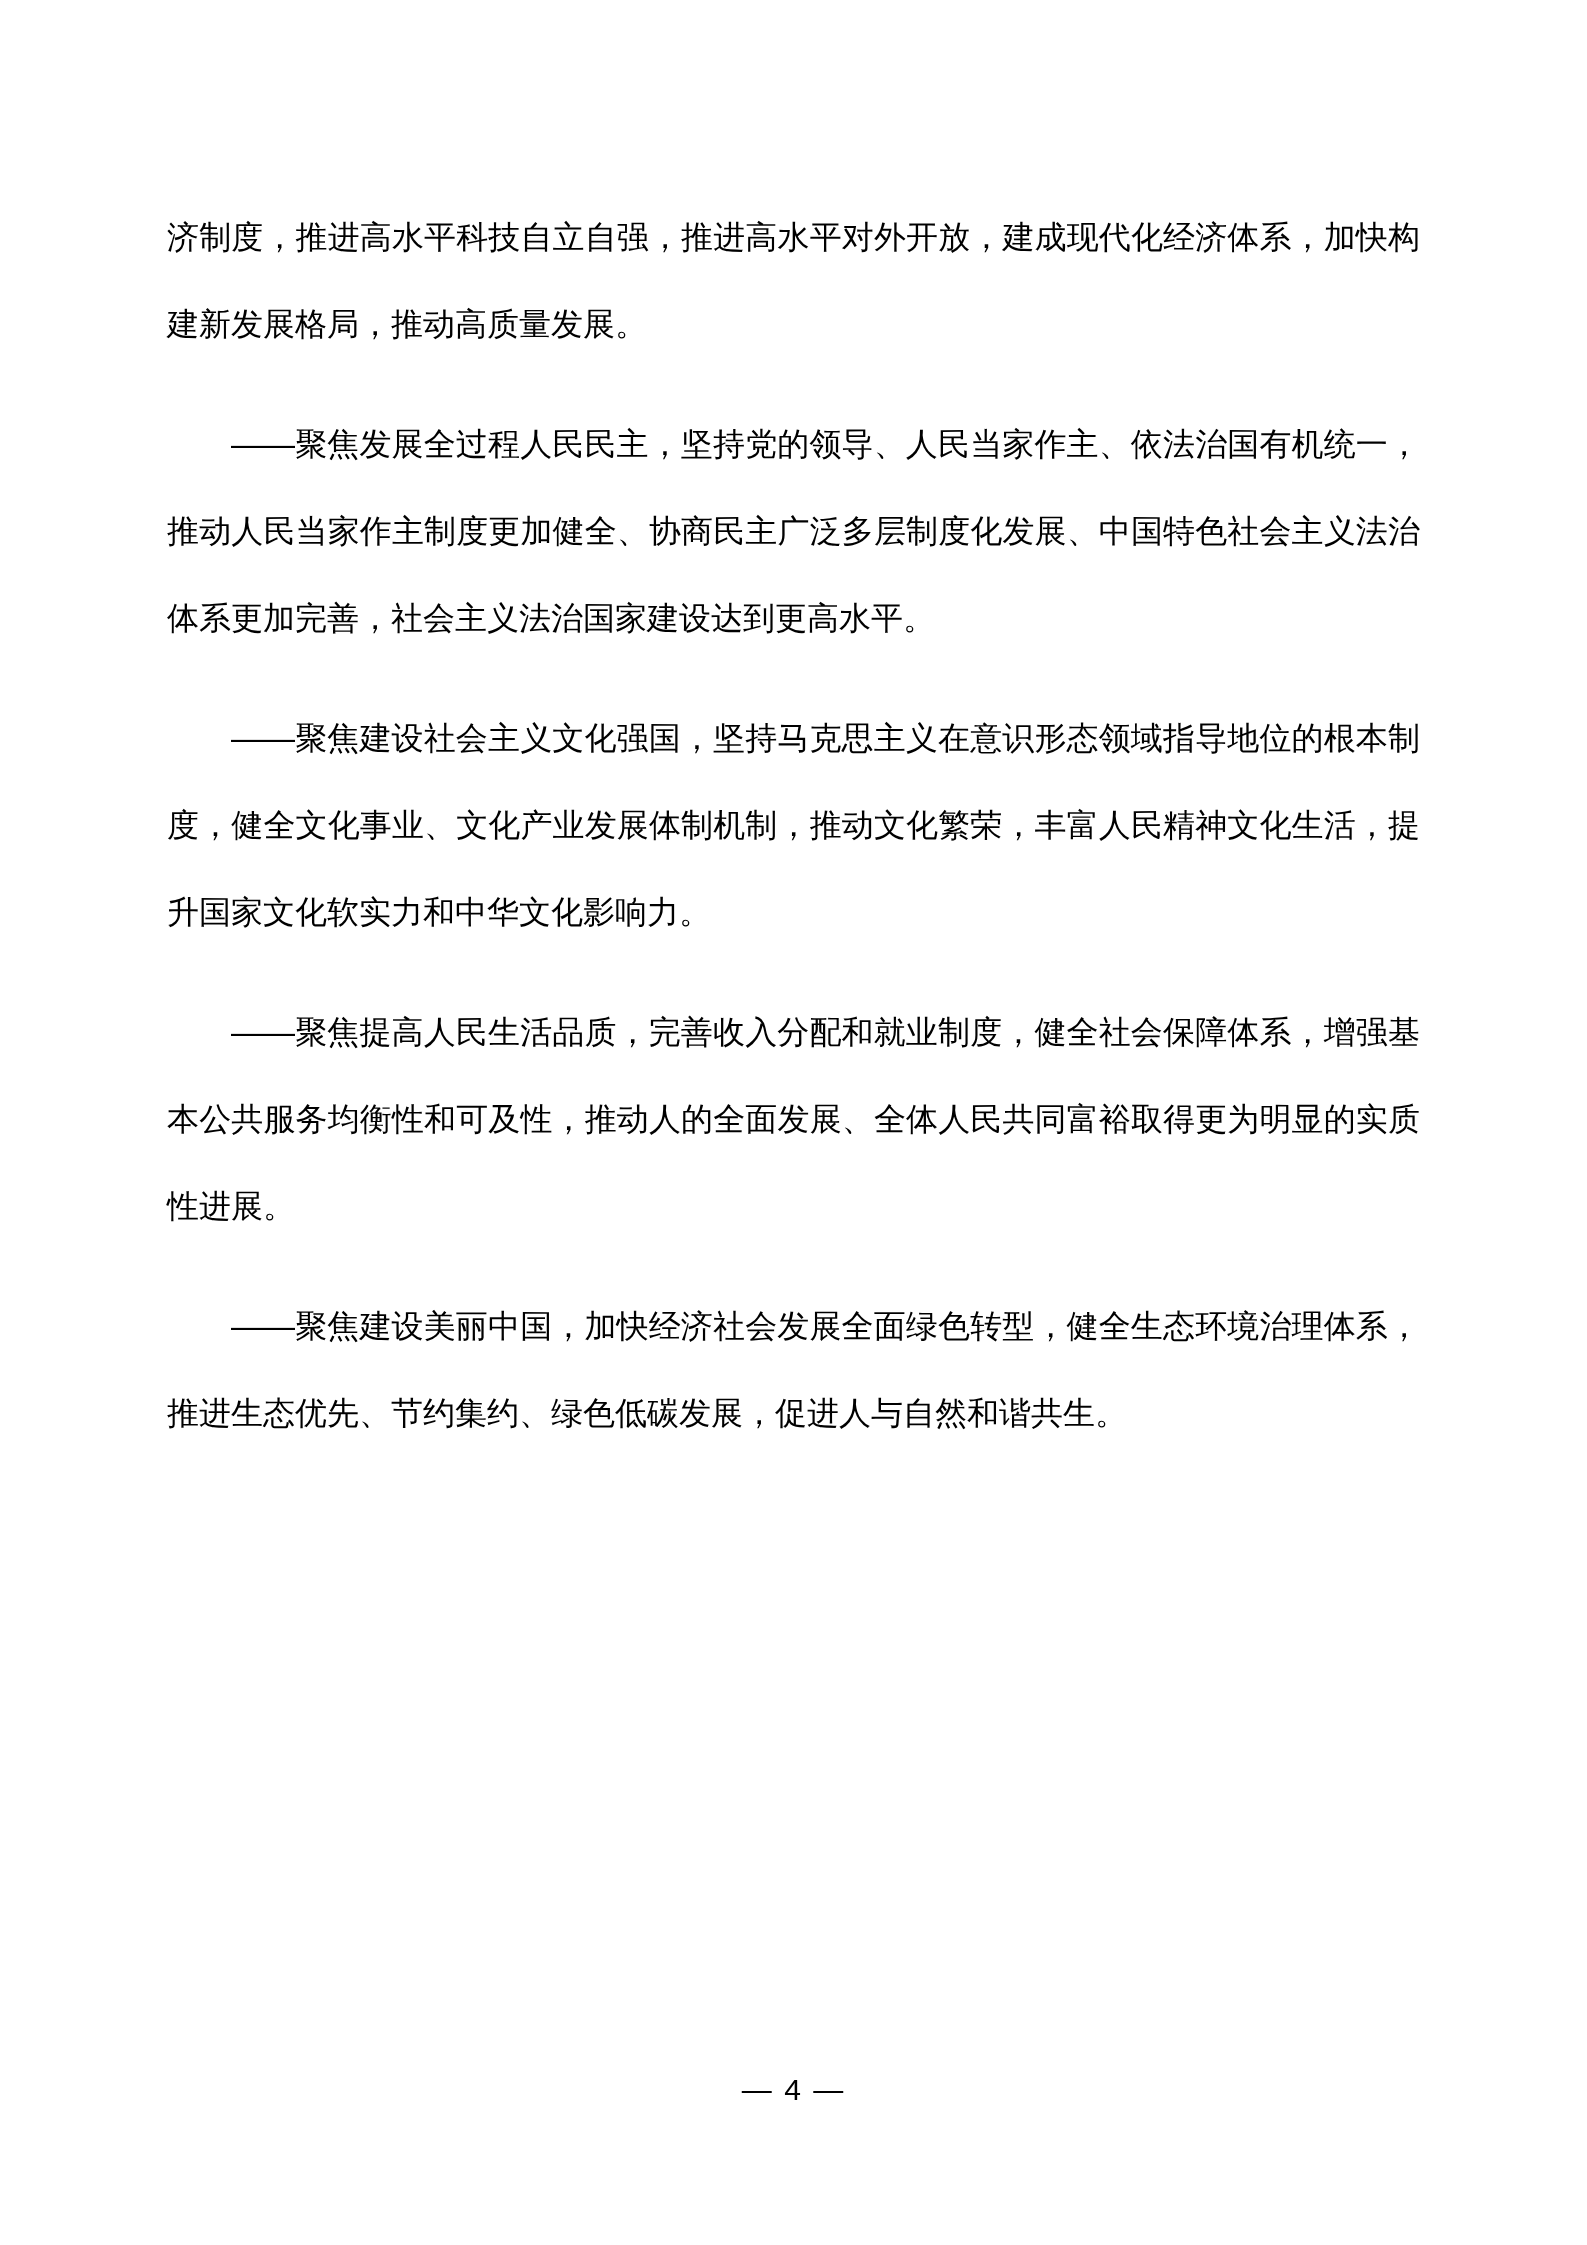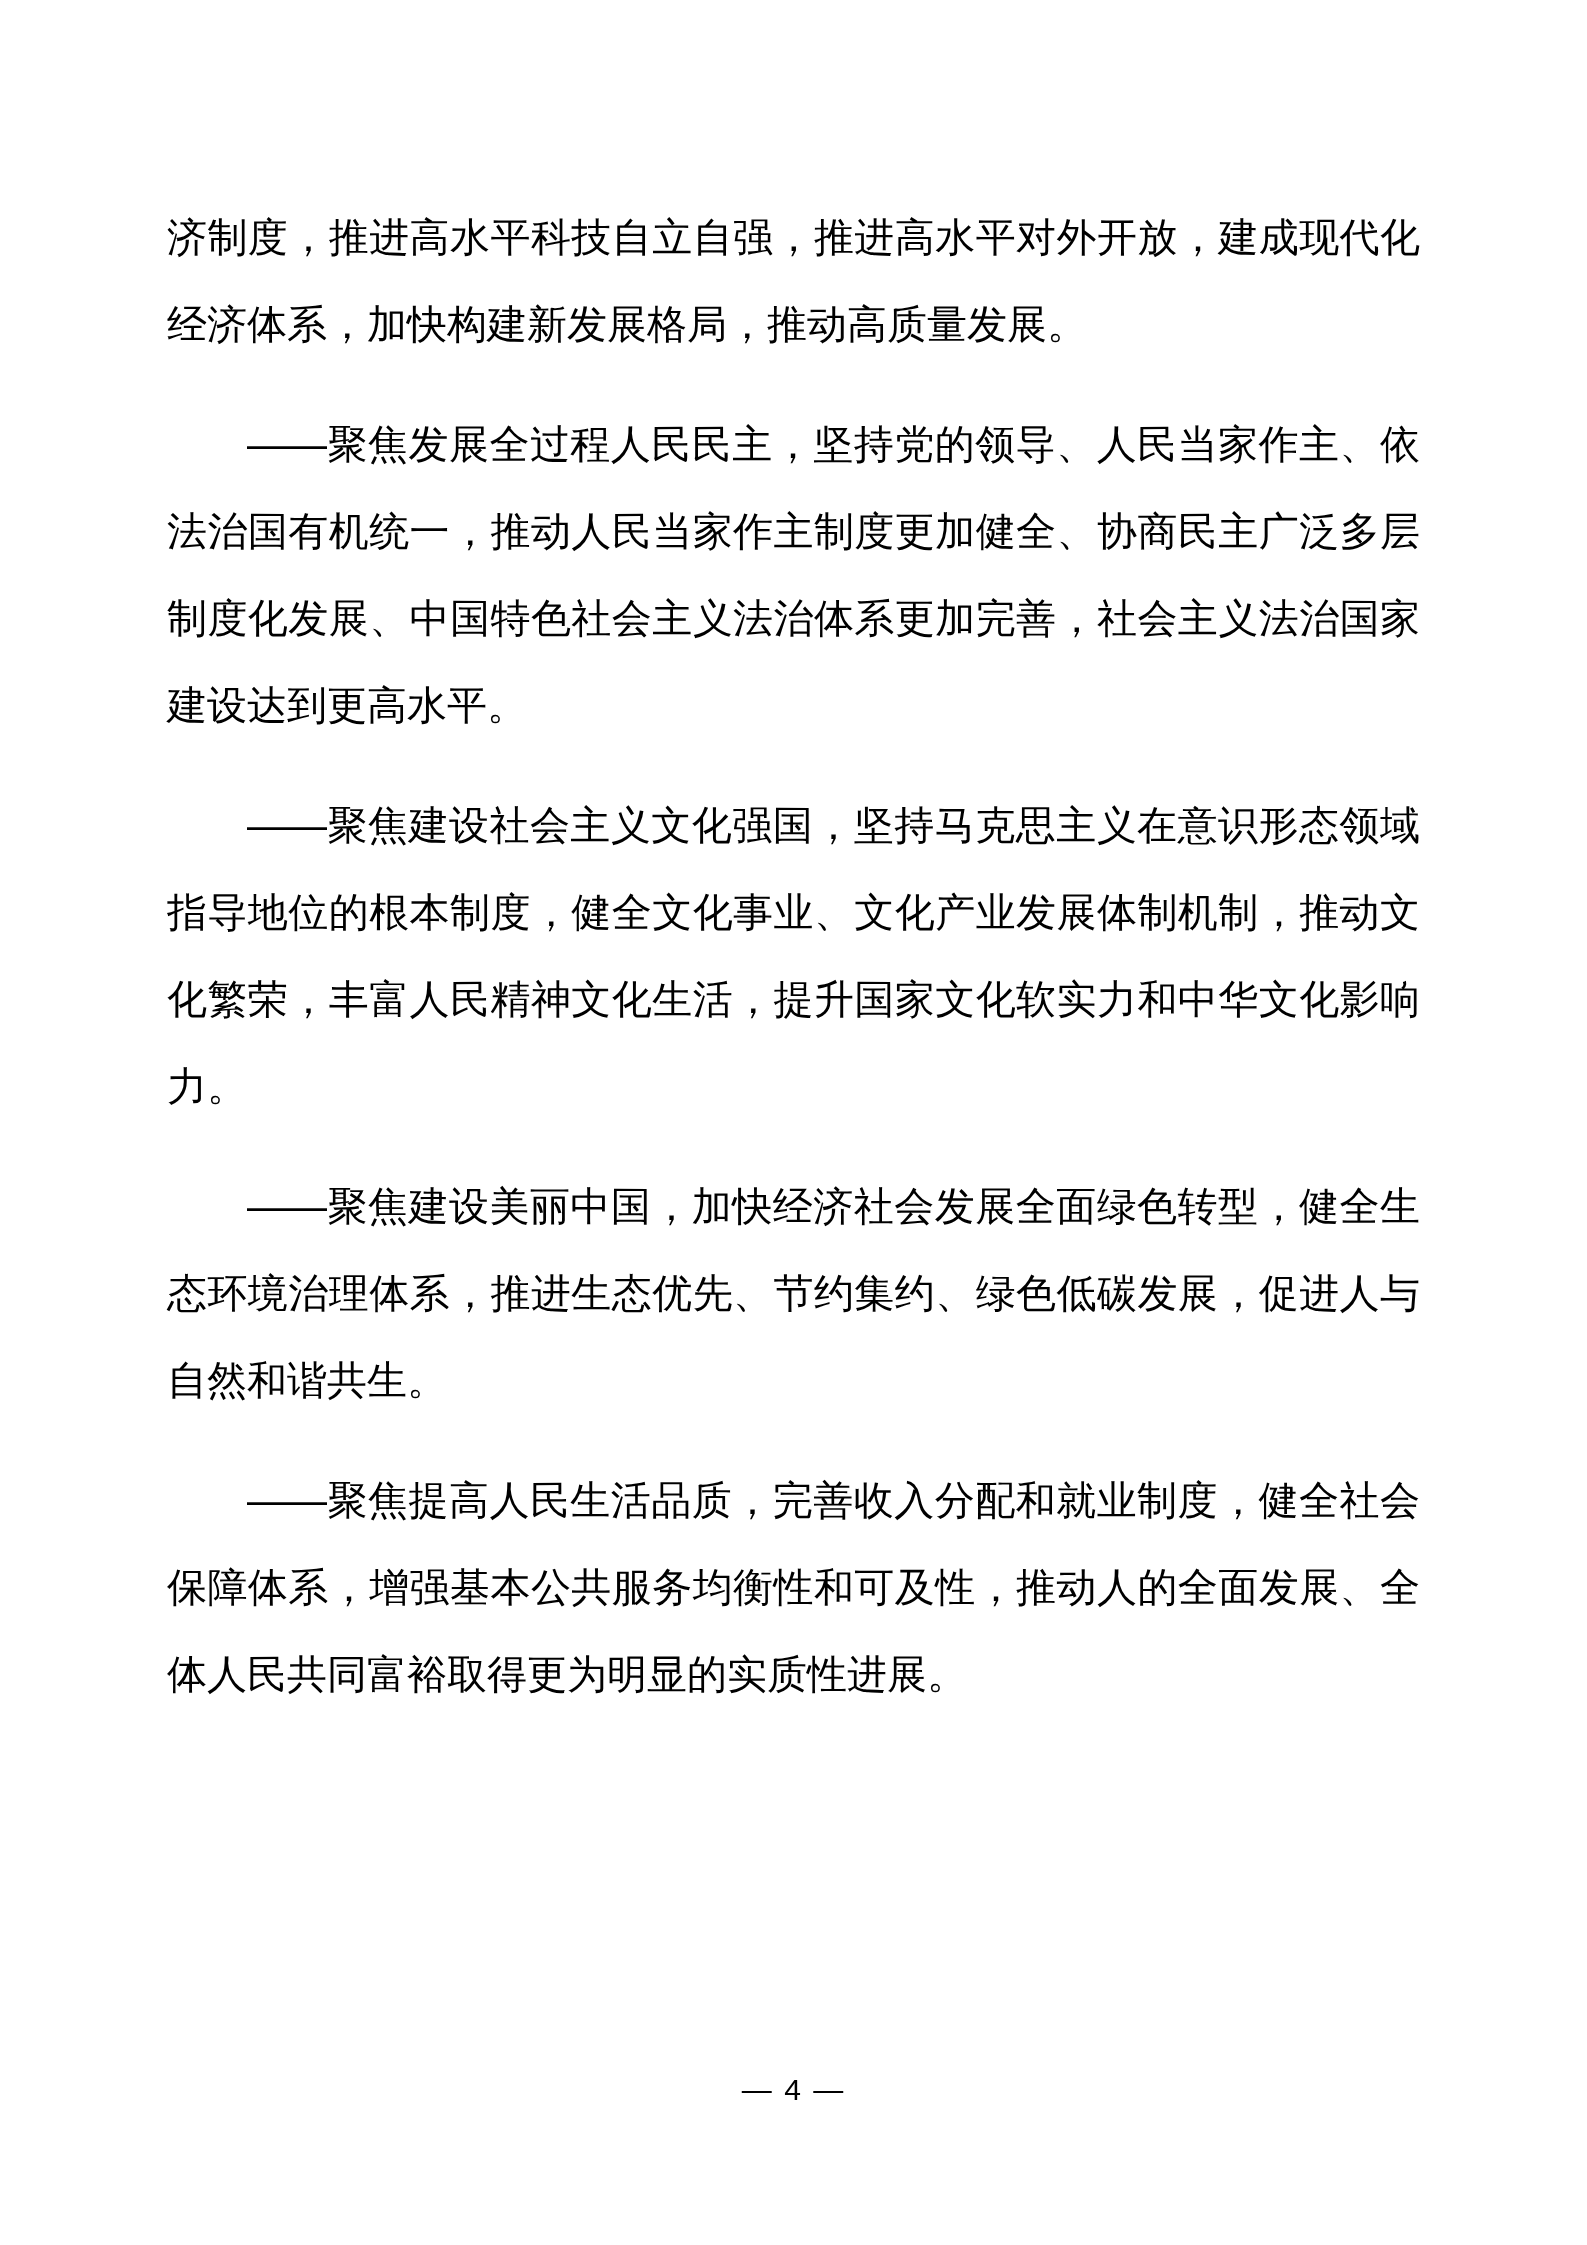--- a/index.html
+++ b/index.html
@@ -22,21 +22,21 @@
     background: #ffffff;
     color: #000000;
   }
   .content {
     position: absolute;
     left: 167px;
     top: 194px;
     width: 1253px;
   }
   .para {
-    font-size: 40px;
+    font-size: 32px;
     line-height: 87px;
     margin: 0 0 33px 0;
     text-align: justify;
     color: #000000;
     word-break: break-all;
   }
   .para.indent {
     text-indent: 2em;
   }
   .footer {
@@ -52,18 +52,18 @@
   }
 </style>
 </head>
 <body>
 
 <div class="page">
   <div class="content">
     <p class="para">济制度，推进高水平科技自立自强，推进高水平对外开放，建成现代化经济体系，加快构建新发展格局，推动高质量发展。</p>
     <p class="para indent">——聚焦发展全过程人民民主，坚持党的领导、人民当家作主、依法治国有机统一，推动人民当家作主制度更加健全、协商民主广泛多层制度化发展、中国特色社会主义法治体系更加完善，社会主义法治国家建设达到更高水平。</p>
     <p class="para indent">——聚焦建设社会主义文化强国，坚持马克思主义在意识形态领域指导地位的根本制度，健全文化事业、文化产业发展体制机制，推动文化繁荣，丰富人民精神文化生活，提升国家文化软实力和中华文化影响力。</p>
+    <p class="para indent">——聚焦提高人民生活品质，完善收入分配和就业制度，健全社会保障体系，增强基本公共服务均衡性和可及性，推动人的全面发展、全体人民共同富裕取得更为明显的实质性进展。</p>
     <p class="para indent">——聚焦建设美丽中国，加快经济社会发展全面绿色转型，健全生态环境治理体系，推进生态优先、节约集约、绿色低碳发展，促进人与自然和谐共生。</p>
-    <p class="para indent">——聚焦提高人民生活品质，完善收入分配和就业制度，健全社会保障体系，增强基本公共服务均衡性和可及性，推动人的全面发展、全体人民共同富裕取得更为明显的实质性进展。</p>
   </div>
 
   <div class="footer">— 4 —</div>
 </div>
 
 </body></html>

